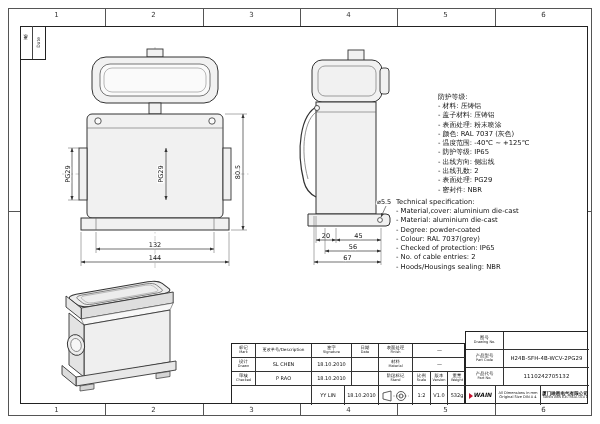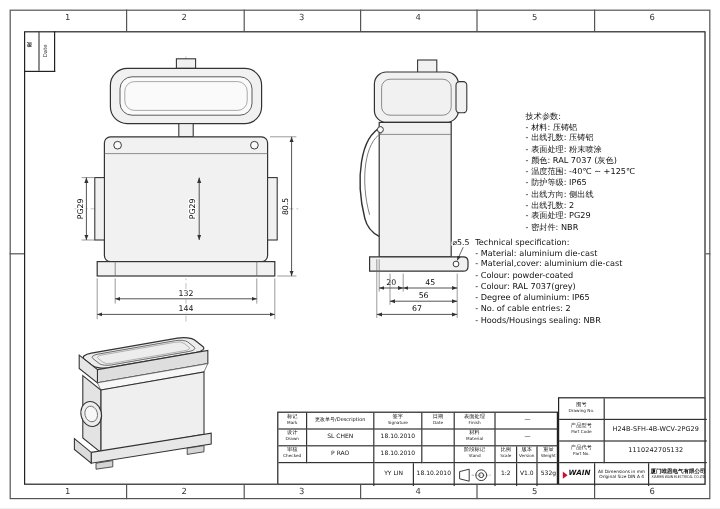--- a/index.html
+++ b/index.html
@@ -201,40 +201,40 @@
       <ellipse cx="76" cy="345" rx="8.5" ry="10.5" transform="rotate(-14 76 345)" fill="#ededed" stroke="#333" stroke-width="0.9"></ellipse>
       <ellipse cx="76" cy="345" rx="5.2" ry="6.6" transform="rotate(-14 76 345)" fill="#f7f7f7" stroke="#666" stroke-width="0.7"></ellipse>
       <path d="M76,377 L176,361 L176,370 L76,386 Z" fill="#e7e7e7" stroke="#333" stroke-width="0.9"></path>
       <path d="M62,365.5 L76,377 L76,386 L62,374.5 Z" fill="#dcdcdc" stroke="#333" stroke-width="0.9"></path>
       <path d="M80,386 L94,383.8 L94,389 L80,391 Z" fill="#d5d5d5" stroke="#333" stroke-width="0.7"></path>
       <path d="M156,373.5 L170,371.3 L170,376.5 L156,378.7 Z" fill="#d5d5d5" stroke="#333" stroke-width="0.7"></path>
     </g>
   </svg>
 
   <div class="spec" style="left:438px;top:92px">
-    <div class="t">技术参数:</div>
+    <div class="t">防护等级:</div>
     <div>- 材料: 压铸铝</div>
-    <div>- 出线孔数: 压铸铝</div>
+    <div>- 盖子材料: 压铸铝</div>
     <div>- 表面处理: 粉末喷涂</div>
     <div>- 颜色: RAL 7037 (灰色)</div>
     <div>- 温度范围: -40℃ ~ +125℃</div>
     <div>- 防护等级: IP65</div>
     <div>- 出线方向: 侧出线</div>
     <div>- 出线孔数: 2</div>
     <div>- 表面处理: PG29</div>
     <div>- 密封件: NBR</div>
   </div>
 
   <div class="spec" style="left:396px;top:197px">
     <div class="t">Technical specification:</div>
+    <div>- Material,cover: aluminium die-cast</div>
     <div>- Material: aluminium die-cast</div>
-    <div>- Material,cover: aluminium die-cast</div>
-    <div>- Colour: powder-coated</div>
+    <div>- Degree: powder-coated</div>
     <div>- Colour: RAL 7037(grey)</div>
-    <div>- Degree of aluminium: IP65</div>
+    <div>- Checked of protection: IP65</div>
     <div>- No. of cable entries: 2</div>
     <div>- Hoods/Housings sealing: NBR</div>
   </div>
 
   <div class="tb" style="left:231px;top:343px;width:234px;height:61px">
     <div class="cell lblc" style="left:0;top:0;width:24px;height:14px">
         <span class="cn">标记</span>
         <span class="en">Mark</span>
       </div>
     <div class="cell sm" style="left:24px;top:0;width:56px;height:14px">更改单号/Description</div>

